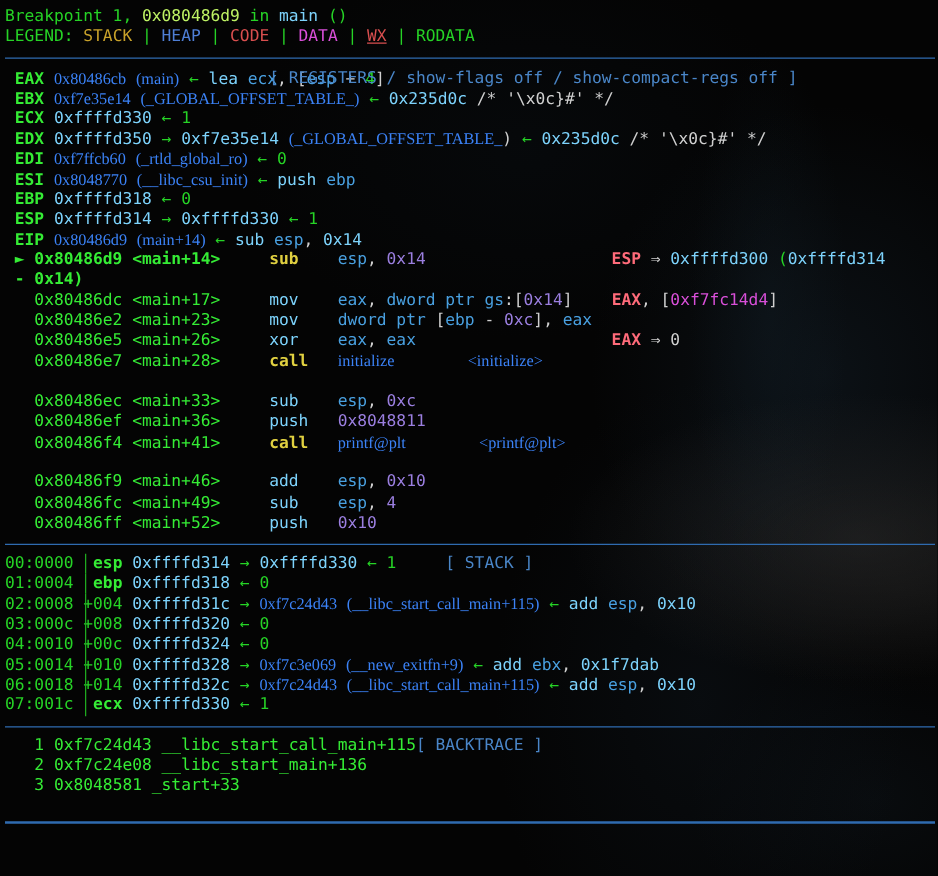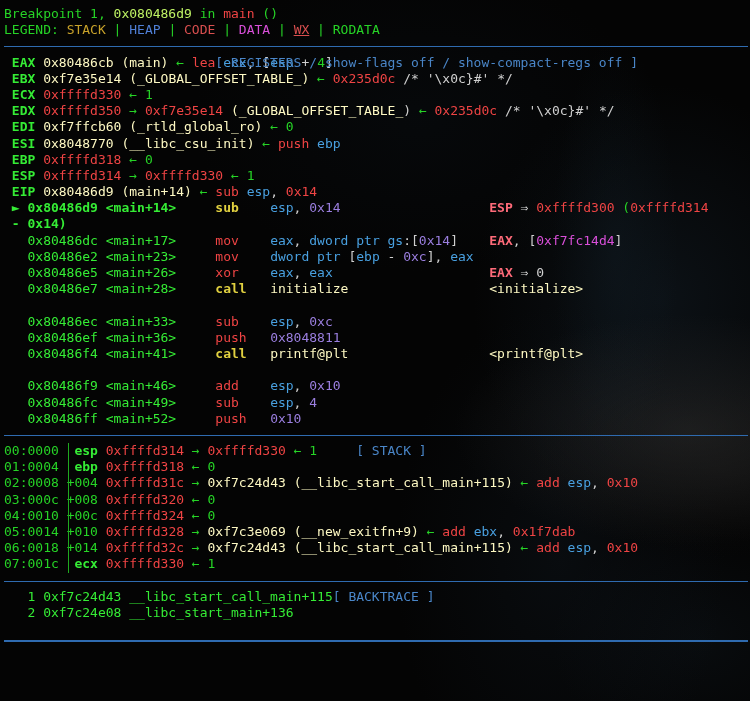--- a/index.html
+++ b/index.html
@@ -29,22 +29,22 @@
       radial-gradient(ellipse 90px 300px at 615px 250px, rgba(20,34,44,.30), rgba(0,0,0,0) 70%);
   }
   #term{position:relative;z-index:1;padding:6px 0 0 0;}
   .ln{white-space:pre;padding-left:4px;height:16.2px;}
   .blank{height:16.2px;}
 
   
   .g    {color:#26d326;}            
   .gb   {color:#35ec35;font-weight:bold;} 
   .gbr  {color:#35ec35;text-align:center;}            
-  .r    {color:#fef9c3;}
-  .y    {color:#ef4444;}            
+  .r    {color:#3b82f6;font-family:Liberation Serif, serif;}
+  .y    {color:#7dd3fc;}            
   .yb   {color:#e0d040;font-weight:bold;}
   .b    {color:#bef264;}            
   .cy   {color:#49a0e0;}            
   .m    {color:#d94fd9;}            
   .p    {color:#9b7fe0;}            
   .w    {color:#d0d0d0;}
   .pk   {color:#ff6b7a;font-weight:bold;}  
 
   
   .sep{position:relative;height:16.2px;white-space:pre;color:#3b6ea5;padding-left:4px;}
@@ -118,19 +118,20 @@
       <div class="stackrow"><span class="gutter"></span><span class="g">07:001c</span><span class="w"> </span><span class="gb"> ecx </span><span class="y">0xffffd330</span><span class="g"> ← </span><span class="g">1</span></div>
     </div>
 
   <div class="sep">
     <span class="hr"></span><span class="pad">                                      </span><span class="lab">[ BACKTRACE ]</span>
   </div>
 
   <div id="backtrace">
       <div class="ln"><span class="g">   </span><span class="gbr">1 </span><span class="gbr">0xf7c24d43 </span><span class="gbr">__libc_start_call_main+115</span></div>
       <div class="ln"><span class="g">   </span><span class="gbr">2 </span><span class="gbr">0xf7c24e08 </span><span class="gbr">__libc_start_main+136</span></div>
+      <div class="ln"><span class="g">   </span><span class="gbr">3 </span><span class="gbr">0x8048581 </span><span class="gbr">_start+33</span></div>
     </div>
 
   <div class="blank"></div>
   <div class="botline">
       <span class="hr"></span>
     </div>
 </div>
 
 </body></html>

